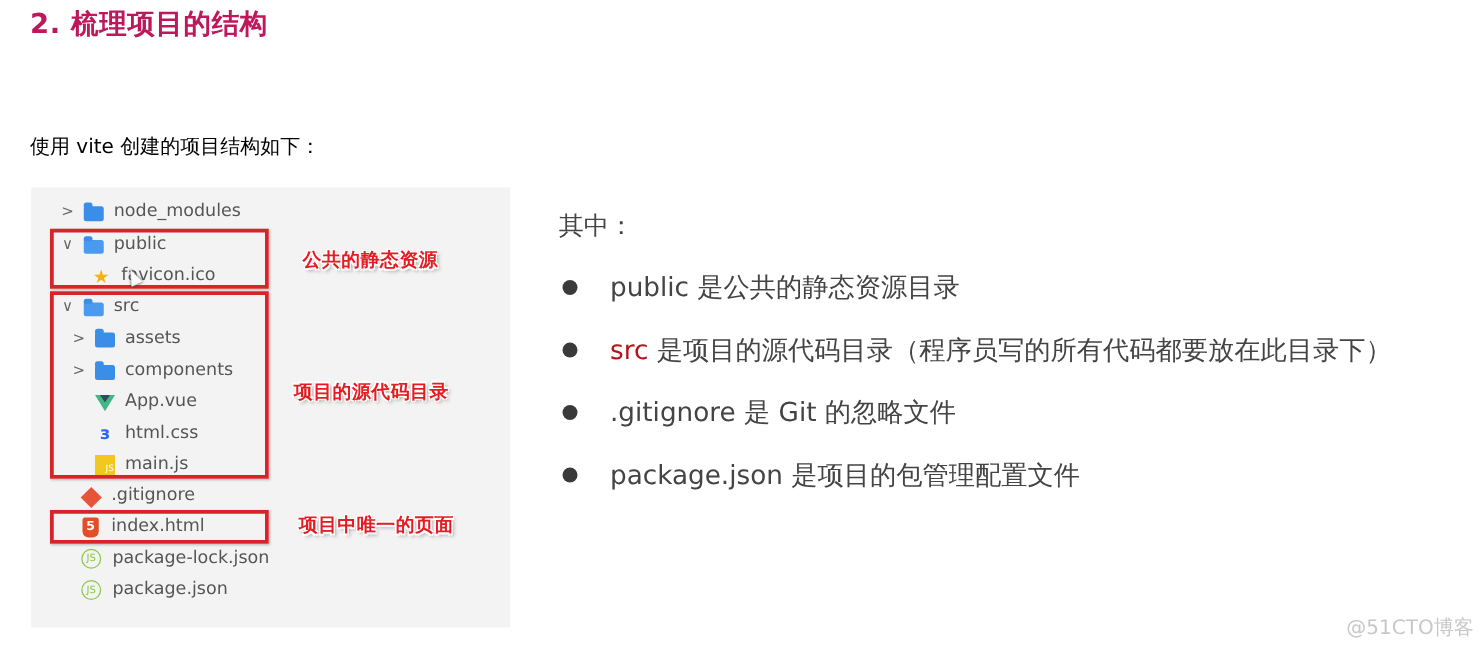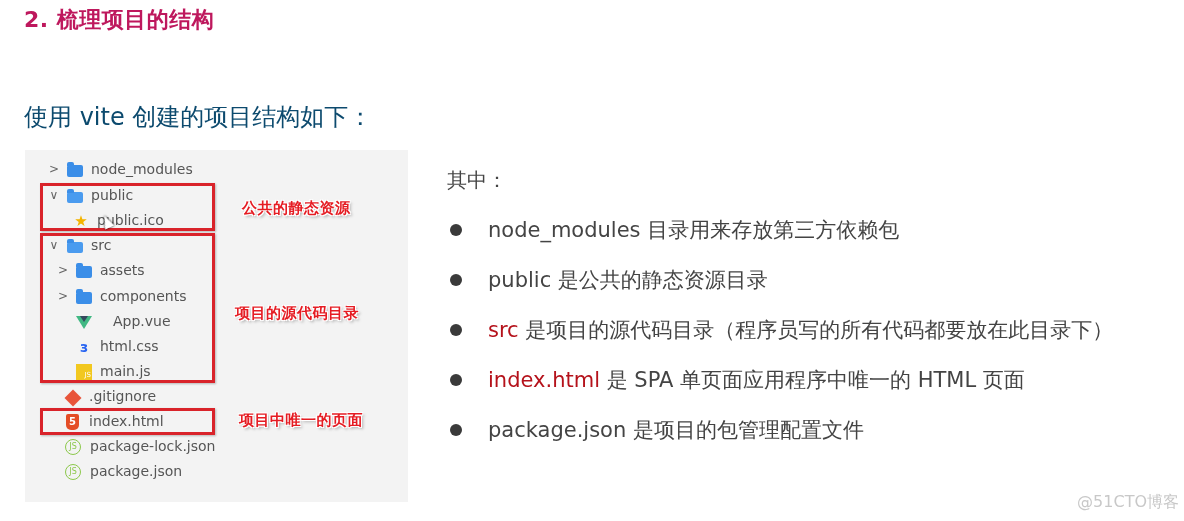--- a/index.html
+++ b/index.html
@@ -9,21 +9,21 @@
     font-family: "DejaVu Sans", "Liberation Sans", sans-serif;
     color: #333333;
   }
   .heading {
     position: absolute; left: 24px; top: 4px;
     font-size: 22px; font-weight: bold; color: #be185d;
     line-height: 32px; letter-spacing: 0.5px;
   }
   .intro {
     position: absolute; left: 24px; top: 102px;
-    font-size: 24px; color: #0c4a6e; line-height: 30px;
+    font-size: 16px; color: #000000; line-height: 30px;
   }
   .explorer {
     position: absolute; left: 25px; top: 150px;
     width: 383px; height: 352px;
     background: #f3f3f3;
   }
   .tree-row {
     position: absolute; height: 25px; line-height: 25px;
     font-size: 14px; color: #555;
     display: flex; align-items: center;
@@ -93,42 +93,42 @@
   </div>
 
   <div class="tree-row" style="left:22px; top:33px;">
     <span class="chev">∨</span>
     <span class="ico folder-open"></span>
     <span>public</span>
   </div>
 
   <div class="tree-row" style="left:48px; top:58px;">
     <span class="ico star">★</span>
-    <span>public.ico</span>
+    <span>favicon.ico</span>
   </div>
 
   <div class="tree-row" style="left:22px; top:83px;">
     <span class="chev">∨</span>
     <span class="ico folder-open"></span>
     <span>src</span>
   </div>
 
   <div class="tree-row" style="left:31px; top:108px;">
     <span class="chev">&gt;</span>
     <span class="ico folder"></span>
     <span>assets</span>
   </div>
 
   <div class="tree-row" style="left:31px; top:134px;">
     <span class="chev">&gt;</span>
     <span class="ico folder"></span>
     <span>components</span>
   </div>
 
-  <div class="tree-row" style="left:51px; top:159px;gap:13px;">
+  <div class="tree-row" style="left:51px; top:159px;">
     <span class="ico" style="width:16px;">
         <span class="vue" style="position:absolute;left:0;top:0;"></span>
       </span>
     <span>App.vue</span>
   </div>
 
   <div class="tree-row" style="left:51px; top:184px;">
     <span class="ico css3">з</span>
     <span>html.css</span>
   </div>
@@ -165,29 +165,26 @@
 
 <div class="cursor"></div>
 
 <div class="annot" style="left:242px; top:199px;">公共的静态资源</div>
 <div class="annot" style="left:235px; top:304px;">项目的源代码目录</div>
 <div class="annot" style="left:239px; top:411px;">项目中唯一的页面</div>
 
 <div class="detail-title">其中：</div>
 <ul class="bullets">
   <li class="bullet-item">
-    <span class="bullet-dot"></span><span>node_modules</span><span> 目录用来存放第三方依赖包</span>
-  </li>
-  <li class="bullet-item">
     <span class="bullet-dot"></span><span>public</span><span> 是公共的静态资源目录</span>
   </li>
   <li class="bullet-item">
     <span class="bullet-dot"></span><span class="hl">src</span><span> 是项目的源代码目录（程序员写的所有代码都要放在此目录下）</span>
   </li>
   <li class="bullet-item">
-    <span class="bullet-dot"></span><span class="hl">index.html</span><span> 是 SPA 单页面应用程序中唯一的 HTML 页面</span>
+    <span class="bullet-dot"></span><span>.gitignore</span><span> 是 Git 的忽略文件</span>
   </li>
   <li class="bullet-item">
     <span class="bullet-dot"></span><span>package.json</span><span> 是项目的包管理配置文件</span>
   </li>
 </ul>
 
 <div class="watermark">@51CTO博客</div>
 
 </body></html>

